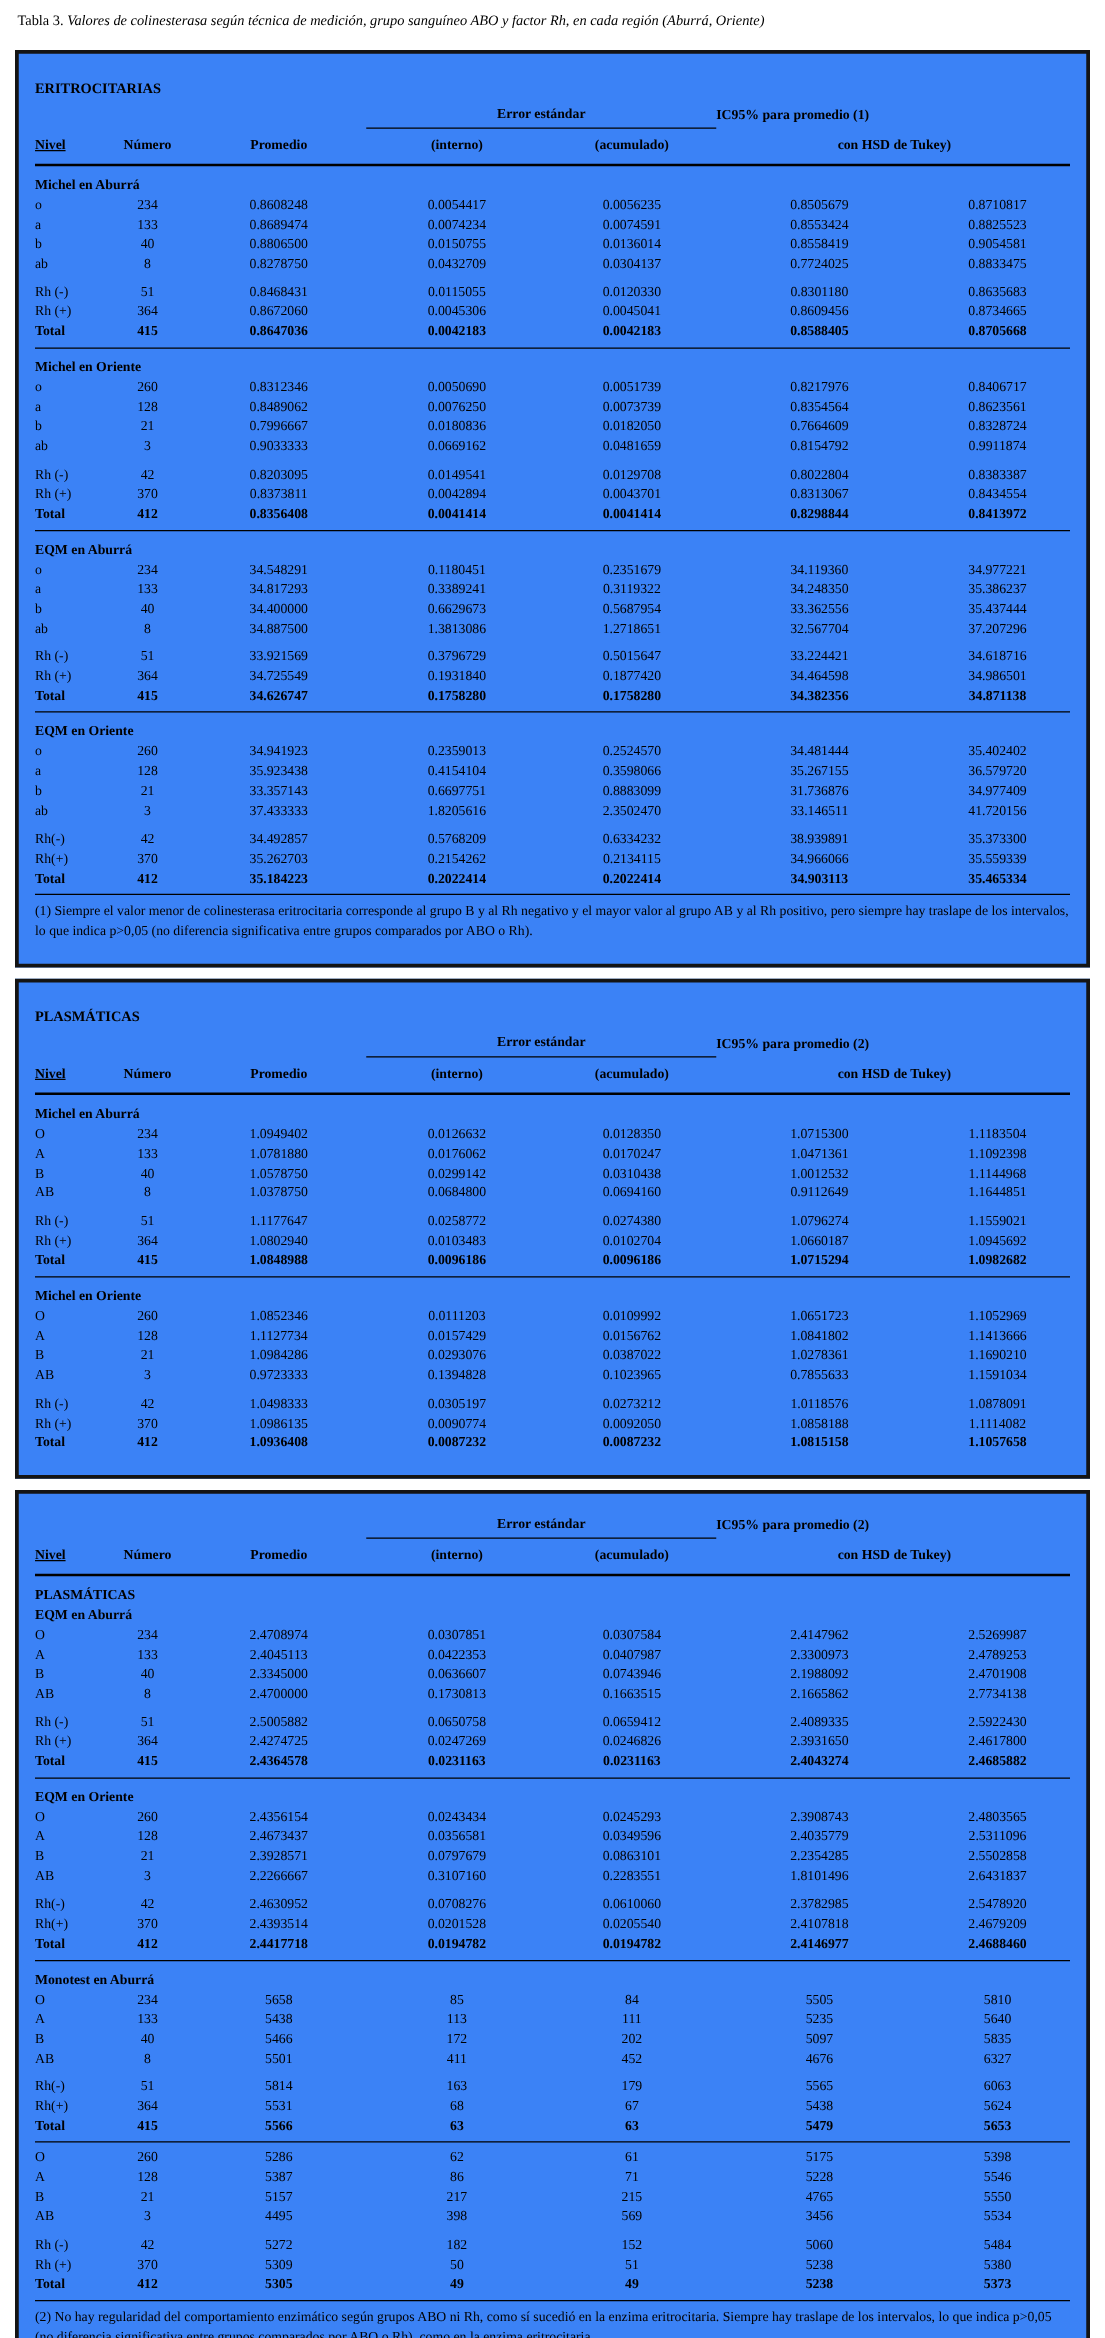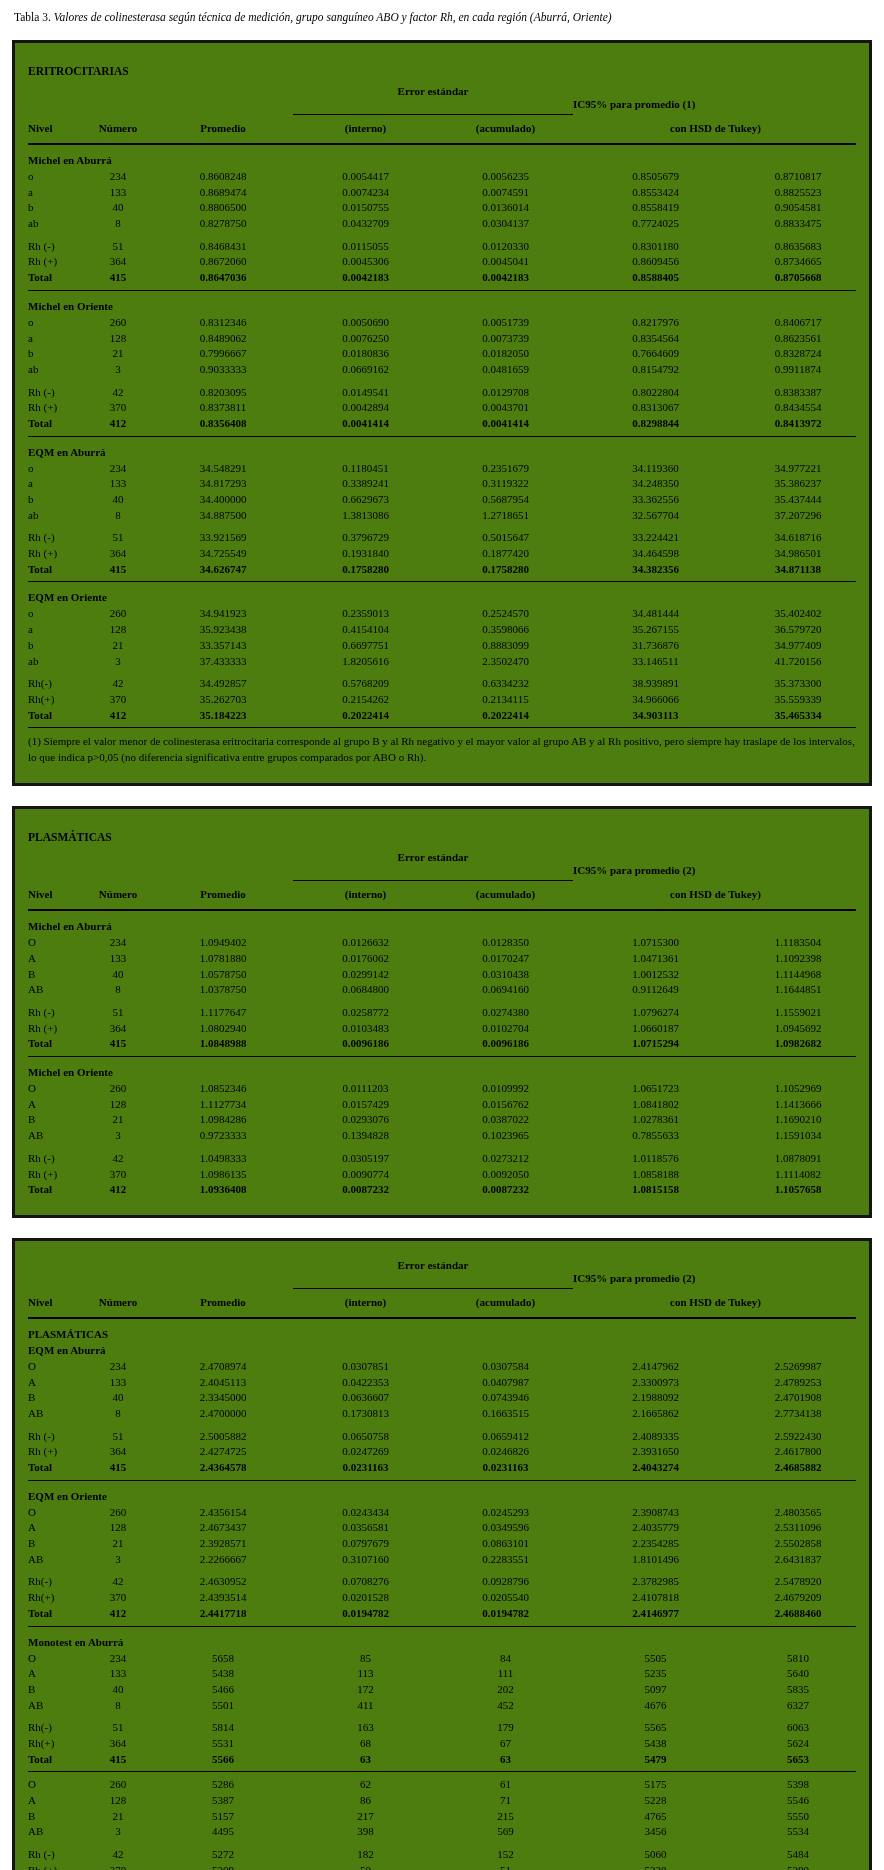--- a/index.html
+++ b/index.html
@@ -11,41 +11,41 @@
     position:relative;
   }
   .caption {
     margin:10px 14px 0 14px;
     font-size:11.5px; line-height:15px;
   }
   .caption .cap-label { font-weight:normal; }
   .caption .cap-text { font-style:italic; }
   #boxes { margin-top:15px; }
   .box {
-    margin:0 12px 20px 12px;
-    background:#4d7c0f;
+    margin:0 12px 9px 12px;
+    background:#3b82f6;
     border:3px solid #141414;
     padding:12px 13px 18px 13px;
   }
   .section-label { font-weight:bold; font-size:11.5px; margin:8px 0 0 0; line-height:16px; }
   .grid {
     display:grid;
     grid-template-columns:55px 70px 140px 145px 135px 165px 120px;
     align-items:end;
   }
   .grid > div { font-size:11px; line-height:16px; }
   .hdr1 { margin-top:4px; }
   .hdr1 .err-label {
     grid-column:4 / 6; text-align:center; font-weight:bold;
-    border-bottom:1.5px solid #000; padding-bottom:15px;
+    border-bottom:1.5px solid #000; padding-bottom:3px;
   }
   .hdr1 .ic-label { grid-column:6 / 8; text-align:left; font-weight:bold; padding-bottom:3px; }
   .hdr2 { margin-top:5px; }
   .hdr2 > div { font-weight:bold; text-align:center; }
-  .hdr2 .c0 { text-align:left; }
+  .hdr2 .c0 { text-align:left;text-decoration:underline; }
   .hdr2 .tukey { grid-column:6 / 8; }
   .rule { border-top:1px solid #000; margin:5px 0 4px 0; }
   .rule.thick { border-top-width:2px; margin:7px 0 4px 0; }
   .group-label { font-weight:bold; font-size:11px; line-height:16px; margin-top:7px; }
   .group-label.tight { margin-top:0; }
   .row > div { text-align:center; height:15.7px; }
   .row .c0 { text-align:left; }
   .row.bold > div { font-weight:bold; }
   .rh-gap { height:7px; }
   .footnote {
@@ -605,21 +605,21 @@
         <div class="c4">0.2283551</div>
         <div class="c5">1.8101496</div>
         <div class="c6">2.6431837</div>
       </div>
       <div class="rh-gap"></div>
       <div class="grid row">
         <div class="c0">Rh(-)</div>
         <div class="c1">42</div>
         <div class="c2">2.4630952</div>
         <div class="c3">0.0708276</div>
-        <div class="c4">0.0928796</div>
+        <div class="c4">0.0610060</div>
         <div class="c5">2.3782985</div>
         <div class="c6">2.5478920</div>
       </div>
       <div class="grid row">
         <div class="c0">Rh(+)</div>
         <div class="c1">370</div>
         <div class="c2">2.4393514</div>
         <div class="c3">0.0201528</div>
         <div class="c4">0.0205540</div>
         <div class="c5">2.4107818</div>

